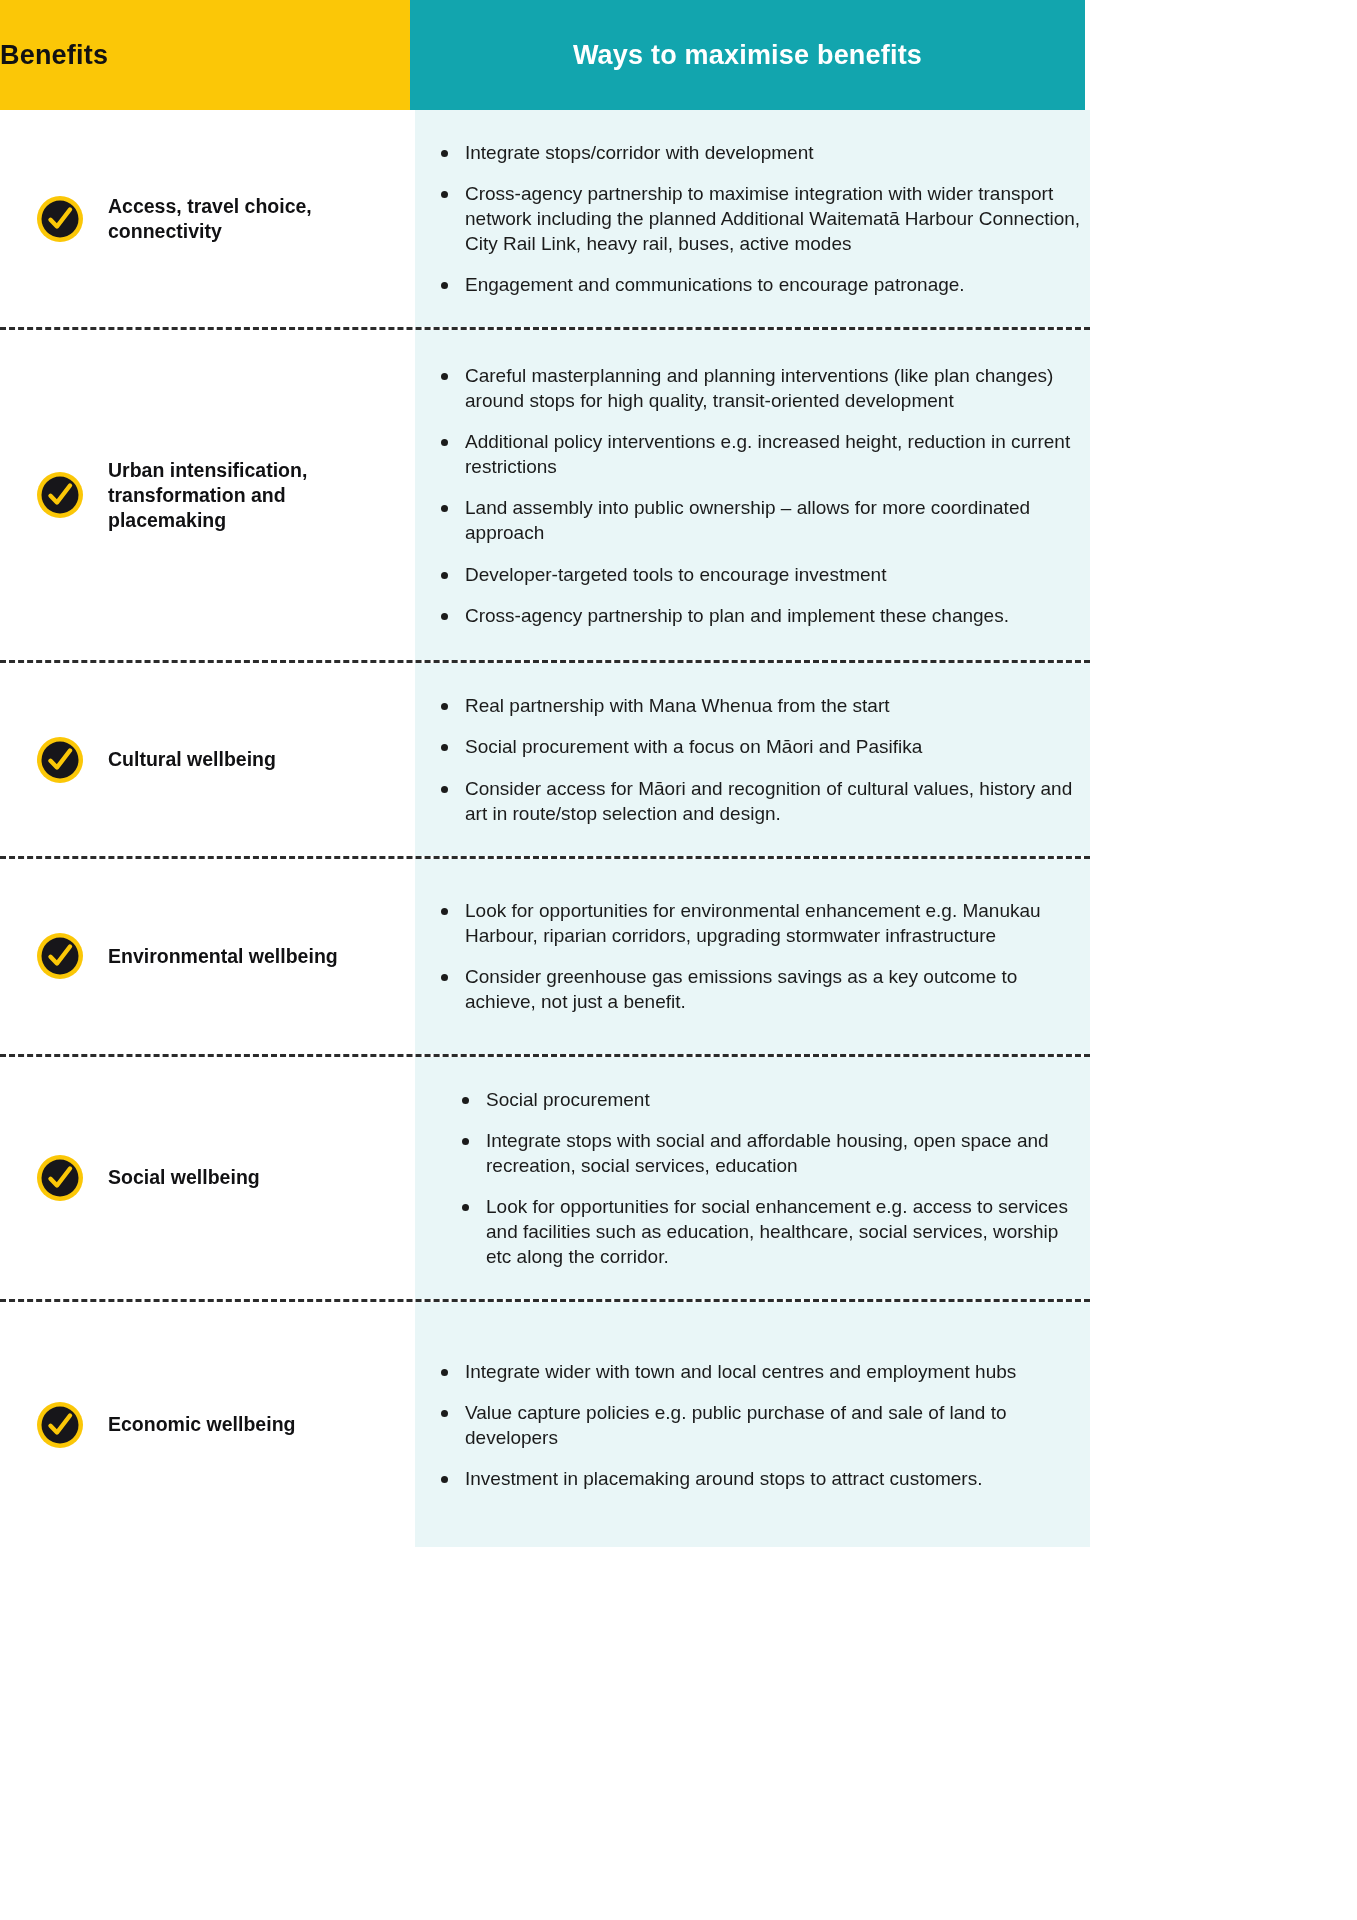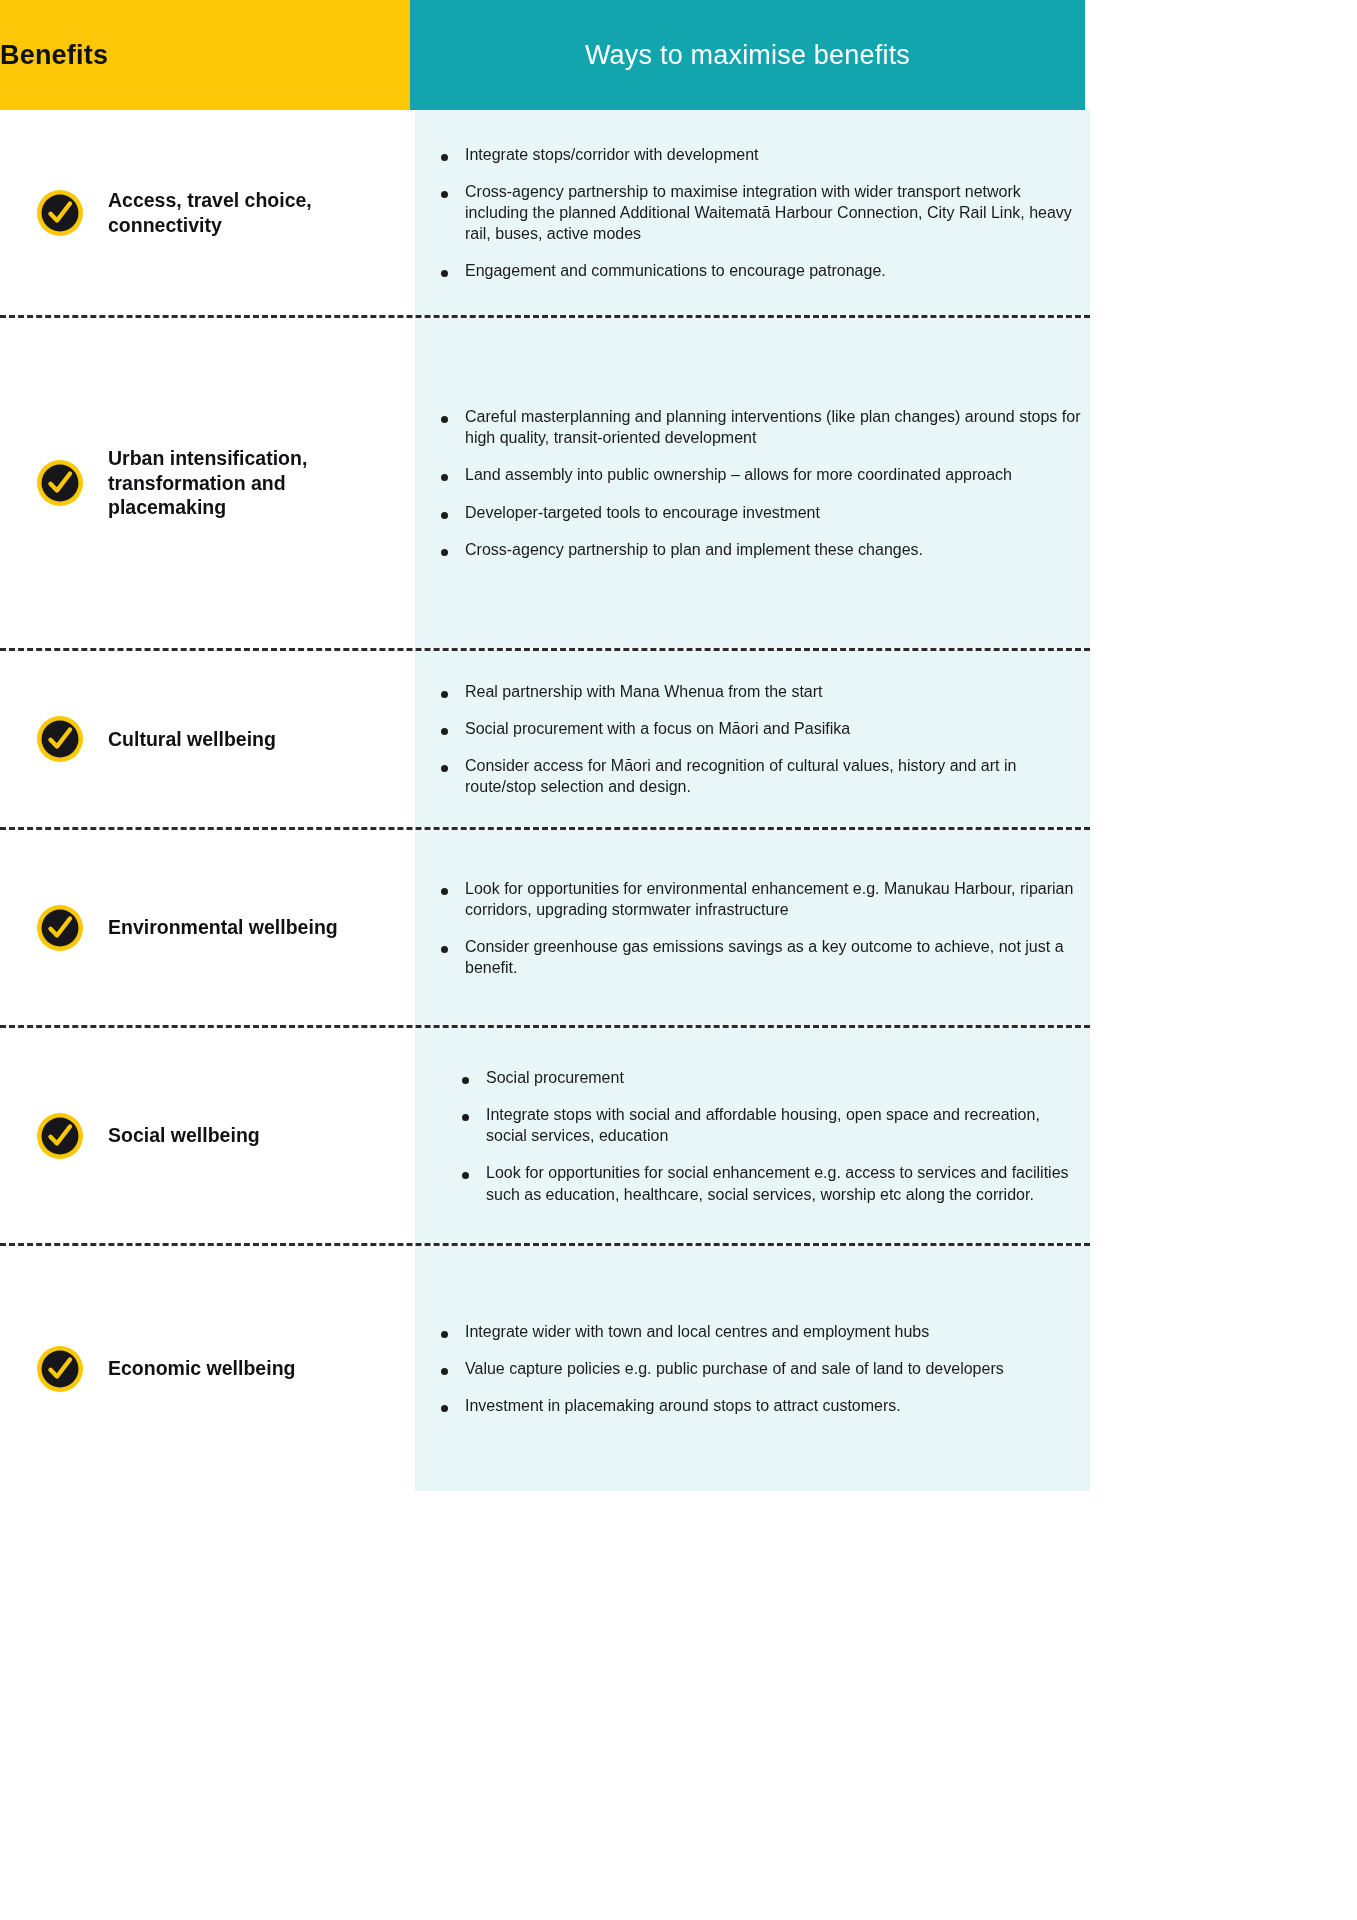--- a/index.html
+++ b/index.html
@@ -31,21 +31,21 @@
     border-right:43px solid transparent;
     border-top:48px solid var(--yellow, #FBC707);
   }
   .hdr-ways {
     position:relative;
     width:675px; height:110px;
     background:var(--teal, #12A5AE);
     display:flex; align-items:center; justify-content:center;
   }
   .hdr-ways .htext {
-    font-size:27px; font-weight:normal; color:#ffffff;
+    font-size:27px; font-weight:bold; color:#ffffff;
     letter-spacing:.2px;
   }
   .hdr-ways .notch {
     position:absolute; left:50%; transform:translateX(-50%);
     bottom:-48px;
     width:0; height:0;
     border-left:43px solid transparent;
     border-right:43px solid transparent;
     border-top:48px solid var(--teal, #12A5AE);
   }
@@ -106,21 +106,21 @@
 
   ul.bullets {
     list-style:none;
     width:100%;
     padding-left:22px;
   }
   ul.bullets li {
     position:relative;
     padding-left:28px;
     margin-bottom:16px;
-    font-size:16px;
+    font-size:19px;
     line-height:1.32;
     color:#1b1b1b;
   }
   ul.bullets li:last-child { margin-bottom:0; }
   ul.bullets li::before {
     content:"";
     position:absolute;
     left:4px; top:10px;
     width:7px; height:7px;
     border-radius:50%;
@@ -185,20 +185,21 @@
                 <circle cx="25" cy="25" r="18.5" fill="#17161A"></circle>
                 <path d="M15.5 25.8 L22 32.5 L35 15.5" fill="none" stroke="#FBC707" stroke-width="4.4" stroke-linecap="round" stroke-linejoin="round"></path>
               </svg>
             </span>
             <span class="benefit-label">Urban intensification, transformation and placemaking</span>
           </div>
         </div>
         <div class="cell-ways">
           <ul class="bullets">
             <li>Careful masterplanning and planning interventions (like plan changes) around stops for high quality, transit-oriented development</li>
+            <li>Additional policy interventions e.g. increased height, reduction in current restrictions</li>
             <li>Land assembly into public ownership – allows for more coordinated approach</li>
             <li>Developer-targeted tools to encourage investment</li>
             <li>Cross-agency partnership to plan and implement these changes.</li>
           </ul>
         </div>
         <div class="cell-tail"></div>
       </div>
       <div class="row-divider"></div>
       <div class="row r2">
         <div class="cell-benefit">

